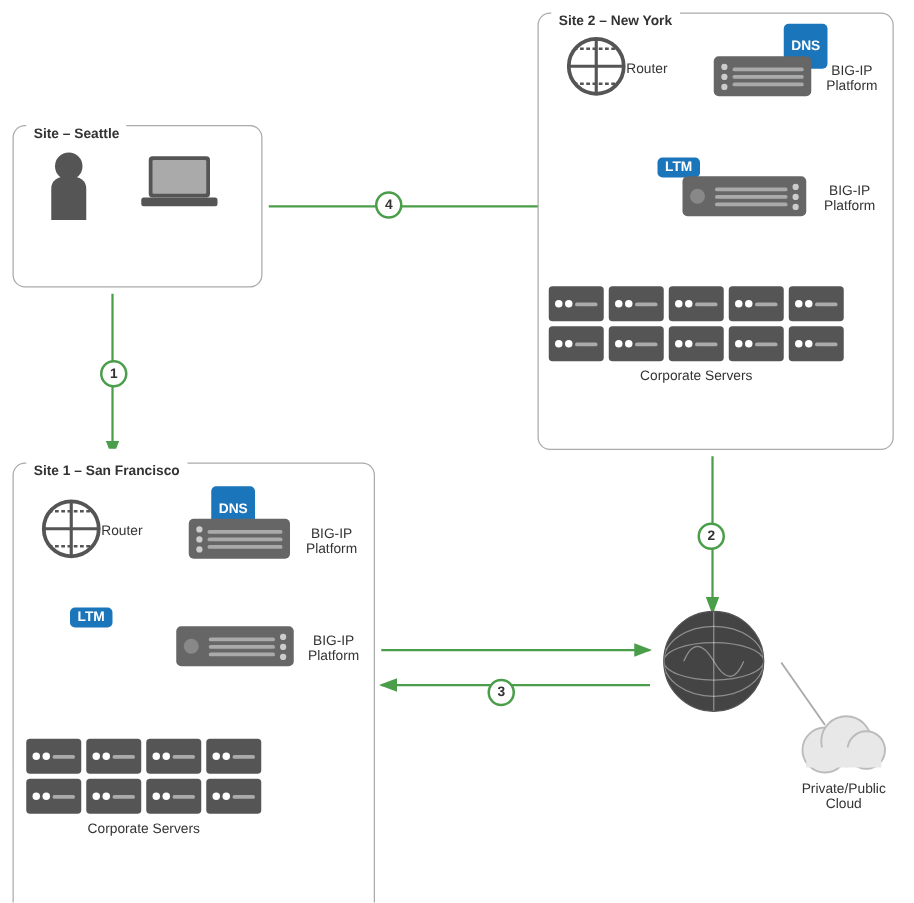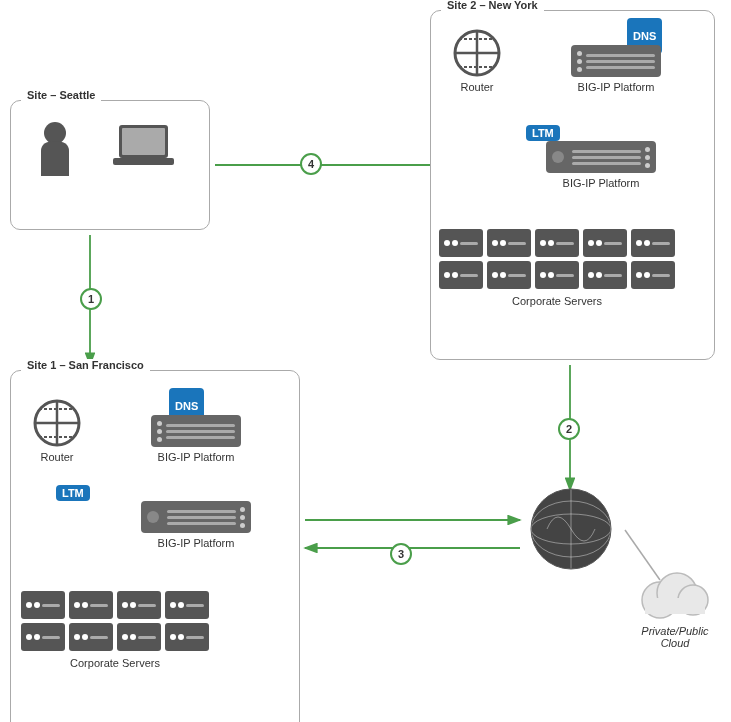--- a/index.html
+++ b/index.html
@@ -25,21 +25,21 @@
       border: 1.5px solid #aaa;
       border-radius: 10px;
       background: #fff;
     }
 
     .box-title {
       position: absolute;
       top: -12px;
       left: 10px;
       background: #fff;
-      padding: 0 6px;
+      padding: 12px 6px;
       font-size: 11px;
       font-weight: bold;
       color: #333;
       white-space: nowrap;
     }
 
     
     .user-seattle-box {
       left: 10px;
       top: 100px;
@@ -60,21 +60,21 @@
       left: 430px;
       top: 10px;
       width: 285px;
       height: 350px;
     }
 
     
     .icon-container {
       position: absolute;
       display: flex;
-      flex-direction: column;
+      flex-direction: row;
       align-items: center;
     }
 
     .icon-label {
       font-size: 11px;
       color: #333;
       text-align: center;
       margin-top: 4px;
     }
 
@@ -512,16 +512,16 @@
   </div>
 
   <div style="position:absolute; left:635px; top:565px;">
     <svg width="80" height="55" viewBox="0 0 80 55">
       <circle cx="25" cy="35" r="18" fill="#e8e8e8" stroke="#bbb" stroke-width="1.5"></circle>
       <circle cx="42" cy="28" r="20" fill="#e8e8e8" stroke="#bbb" stroke-width="1.5"></circle>
       <circle cx="58" cy="35" r="15" fill="#e8e8e8" stroke="#bbb" stroke-width="1.5"></circle>
       <rect x="10" y="33" width="60" height="15" fill="#e8e8e8"></rect>
       <line x1="10" y1="48" x2="70" y2="48" stroke="#e8e8e8" stroke-width="2"></line>
     </svg>
-    <div style="text-align:center; font-size:11px; color:#333; margin-top:2px;font-style:italic;">Private/Public<br>Cloud</div>
+    <div style="text-align:center; font-size:11px; color:#333; margin-top:2px;">Private/Public<br>Cloud</div>
   </div>
 
 </div>
 
 </body></html>

